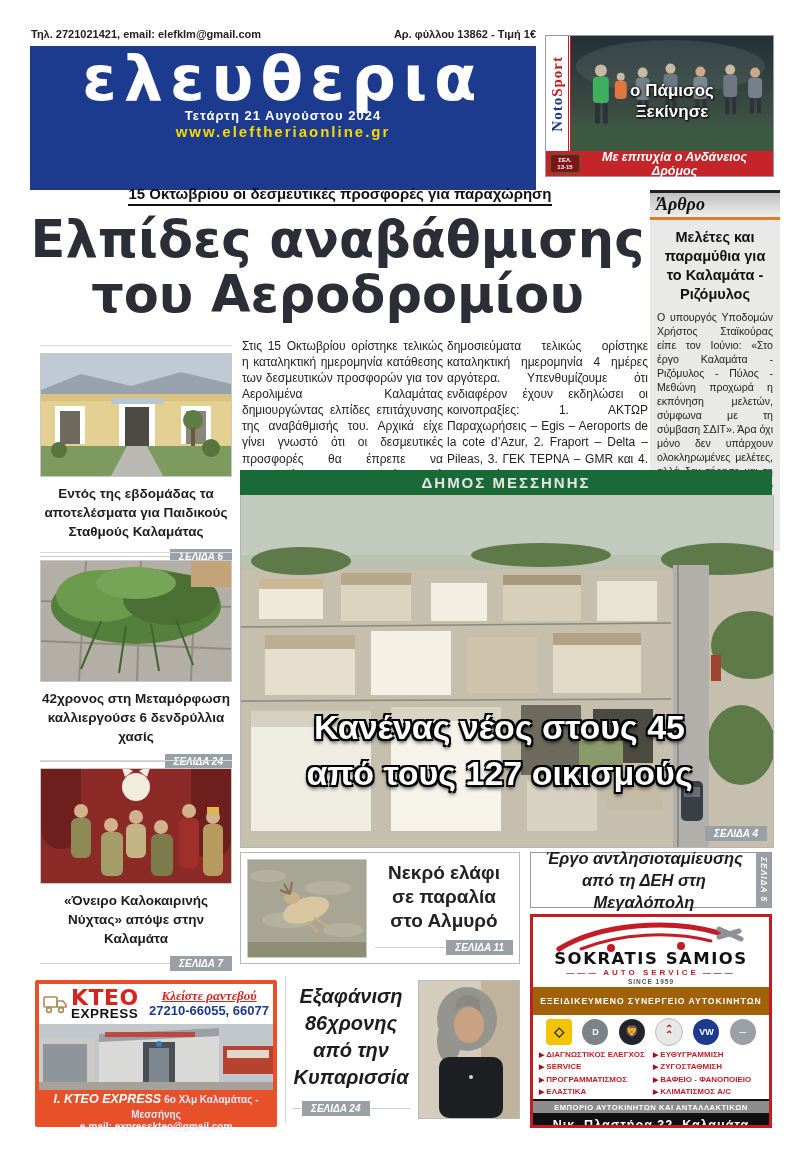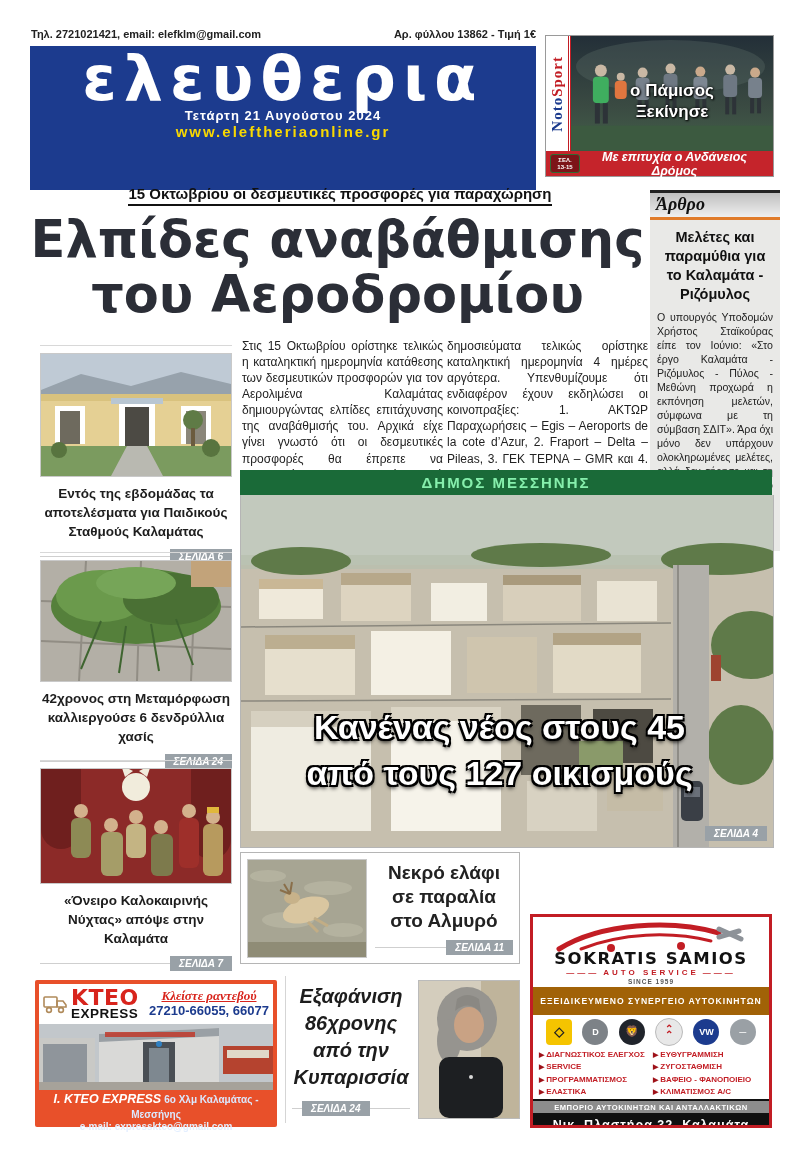--- a/index.html
+++ b/index.html
@@ -59,21 +59,21 @@
   .sb-photo{width:190px;border:1px solid #c9c9c9;display:block;}
   .sb-photo svg{display:block;width:100%;height:100%;}
   .sb-caption{margin-top:8px;text-align:center;font-size:13.5px;font-weight:bold;line-height:1.4;color:#1d1d1d;}
   .badge-row{display:flex;align-items:center;margin-top:7px;}
   .badge-row .rule{flex:1;border-top:1px solid #cfcfcf;}
   .page-badge{background:#99a1a7;color:#fff;font-style:italic;font-weight:bold;font-size:10px;
               padding:2px 9px;white-space:nowrap;}
 
   
   .messini{position:absolute;left:240px;top:470px;width:532px;}
-  .messini-bar{height:25px;background:#1a6a38;color:#86efac;font-weight:800;font-size:15px;letter-spacing:2px;
+  .messini-bar{height:25px;background:#1a6a38;color:#e5e5e5;font-weight:800;font-size:15px;letter-spacing:2px;
                display:flex;align-items:center;justify-content:center;}
   .messini-photo{position:relative;width:532px;height:352px;overflow:hidden;border:1px solid #b5b5b5;border-top:none;}
   .messini-photo svg{display:block;width:100%;height:100%;}
   .messini-overlay{position:absolute;left:0;right:15px;top:210px;text-align:center;color:#fff;font-weight:800;
                    font-size:34px;line-height:1.35;
                    text-shadow:2px 2px 0 #000,-2px 2px 0 #000,2px -2px 0 #000,-2px -2px 0 #000,0 3px 4px #000;}
   .messini-page{position:absolute;right:6px;bottom:6px;}
 
   
   .deer{position:absolute;left:240px;top:852px;width:280px;height:112px;border:1px solid #b5b5b5;
@@ -427,20 +427,29 @@
         <div>σε παραλία</div>
         <div>στο Αλμυρό</div>
       </div>
       <div class="badge-row">
           <span class="rule"></span>
         <span class="page-badge">ΣΕΛΙΔΑ 11</span>
       </div>
     </div>
   </div>
 
+  <div class="deh">
+    <div class="deh-h">
+      <div>Έργο αντλησιοταμίευσης</div>
+      <div>από τη ΔΕΗ στη Μεγαλόπολη</div>
+    </div>
+    <div class="deh-badge">
+      <span>ΣΕΛΙΔΑ 5</span>
+    </div>
+  </div>
 
   <div class="samios">
     <svg class="sam-logo" width="200" height="34" viewBox="0 0 200 34">
       <path d="M8,30 C50,4 120,0 168,14" stroke="#c21d24" stroke-width="5" fill="none" stroke-linecap="round"></path>
       <path d="M30,30 C70,14 120,12 160,22" stroke="#c21d24" stroke-width="3" fill="none" stroke-linecap="round"></path>
       <circle cx="60" cy="29" r="4" fill="#c21d24"></circle>
         <circle cx="130" cy="27" r="4" fill="#c21d24"></circle>
       <path d="M168,10 l22,10 m-22,-2 l20,-6" stroke="#8d9298" stroke-width="5" stroke-linecap="round" fill="none"></path>
     </svg>
     <div class="sam-name">SOKRATIS SAMIOS</div>

